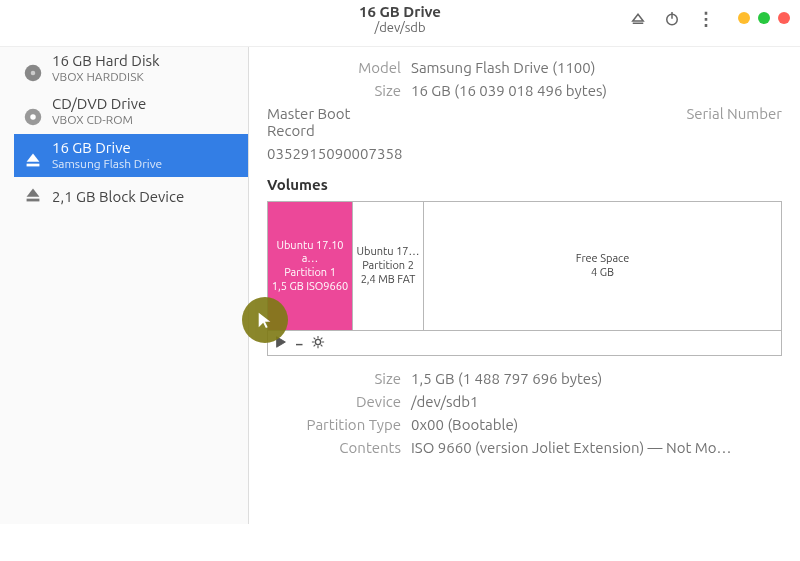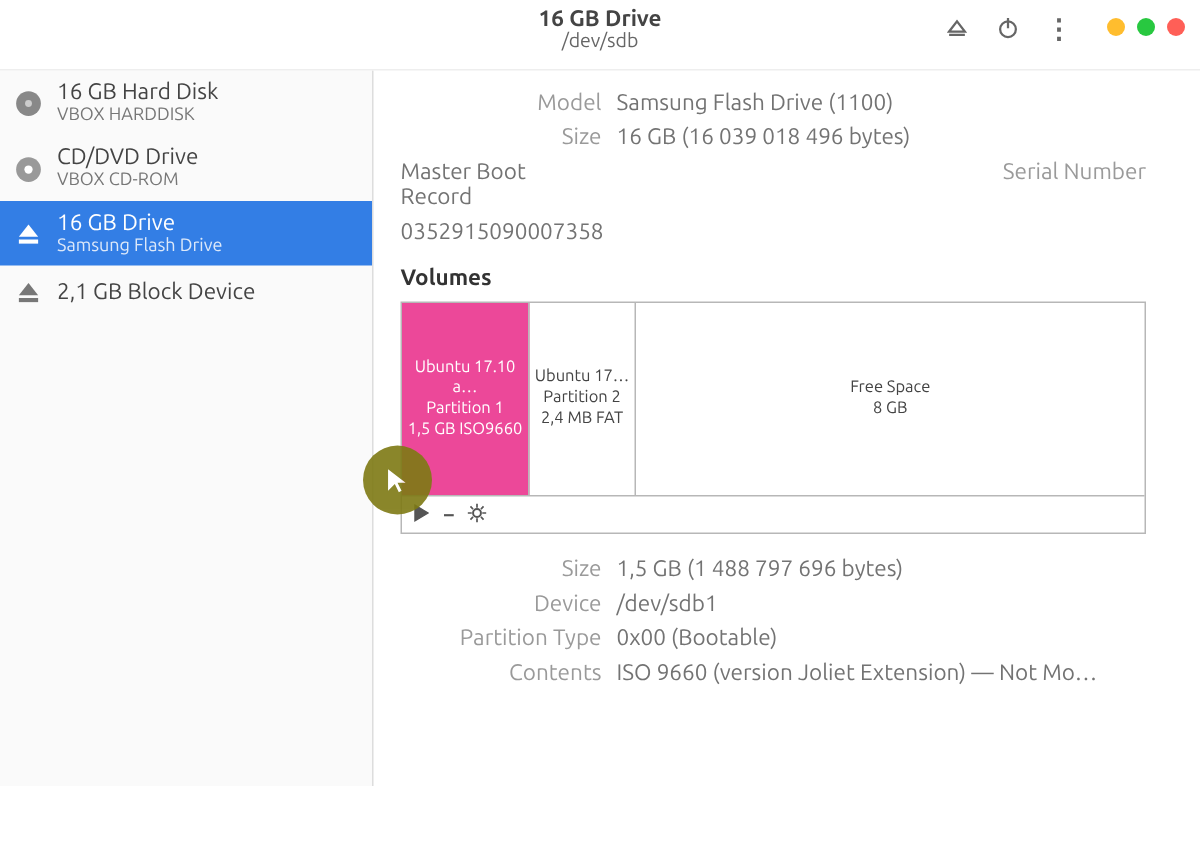--- a/index.html
+++ b/index.html
@@ -68,46 +68,47 @@
 }
 
 .sidebar{
   width:248px;
   border-right:1px solid #ddd;
   background:#fafafa;
   overflow:hidden;
 }
 .side-item{
   display:flex;
-  align-items:center;
+  align-items:flex-end;
   padding:5px 8px 6px 8px;
   gap:8px;
   color:#444;
   font-size:15px;
   cursor:default;
+  margin-left:14px;
 }
 .side-item.selected{
   background:#337ee5;
   color:#fff;
 }
 .side-item.selected .side-sub{color:#dce8f9;}
 .side-icon{
   width:22px; height:22px;
   flex-shrink:0;
   margin-top:2px;
   display:flex;align-items:center;justify-content:center;
 }
 .side-icon svg{width:22px;height:22px;}
 .side-text{display:flex;flex-direction:column;line-height:1.2;}
 .side-title{}
 .side-sub{font-size:12px;color:#777;}
 
 .main{
   flex:1;
-  padding:6px 36px 8px 18px;
+  padding:6px 18px 8px 18px;
   overflow:hidden;
 }
 .proplist{
   display:grid;
   grid-template-columns:134px 1fr;
   row-gap:6px;
   column-gap:10px;
   margin:6px 0 14px 0;
 }
 .plabel{
@@ -275,21 +276,21 @@
               <div class="vmeta">Partition 1</div>
               <div class="vmeta">1,5 GB ISO9660</div>
             </div>
             <div class="volcell" style="width: 66px; flex: 0 0 66px;">
               <div class="vlabel">Ubuntu 17…</div>
               <div class="vmeta">Partition 2</div>
               <div class="vmeta">2,4 MB FAT</div>
             </div>
             <div class="volcell" style="flex: 1 1 0%;">
               <div class="vlabel">Free Space</div>
-              <div class="vmeta">8 GB</div>
+              <div class="vmeta">4 GB</div>
             </div>
           </div>
         <div class="volctrl">
           <span><svg viewBox="0 0 16 16">
                 <polygon points="3,2 13,8 3,14" fill="#555"></polygon>
               </svg></span>
           <span style="font-weight:bold;">–</span>
           <span><svg viewBox="0 0 16 16">
                 <circle cx="8" cy="8" r="3" fill="none" stroke="#555" stroke-width="1.5"></circle>
                 <path d="M8 1v3M8 12v3M1 8h3M12 8h3M3 3l2 2M11 11l2 2M3 13l2-2M11 5l2-2" stroke="#555" stroke-width="1.3"></path>

